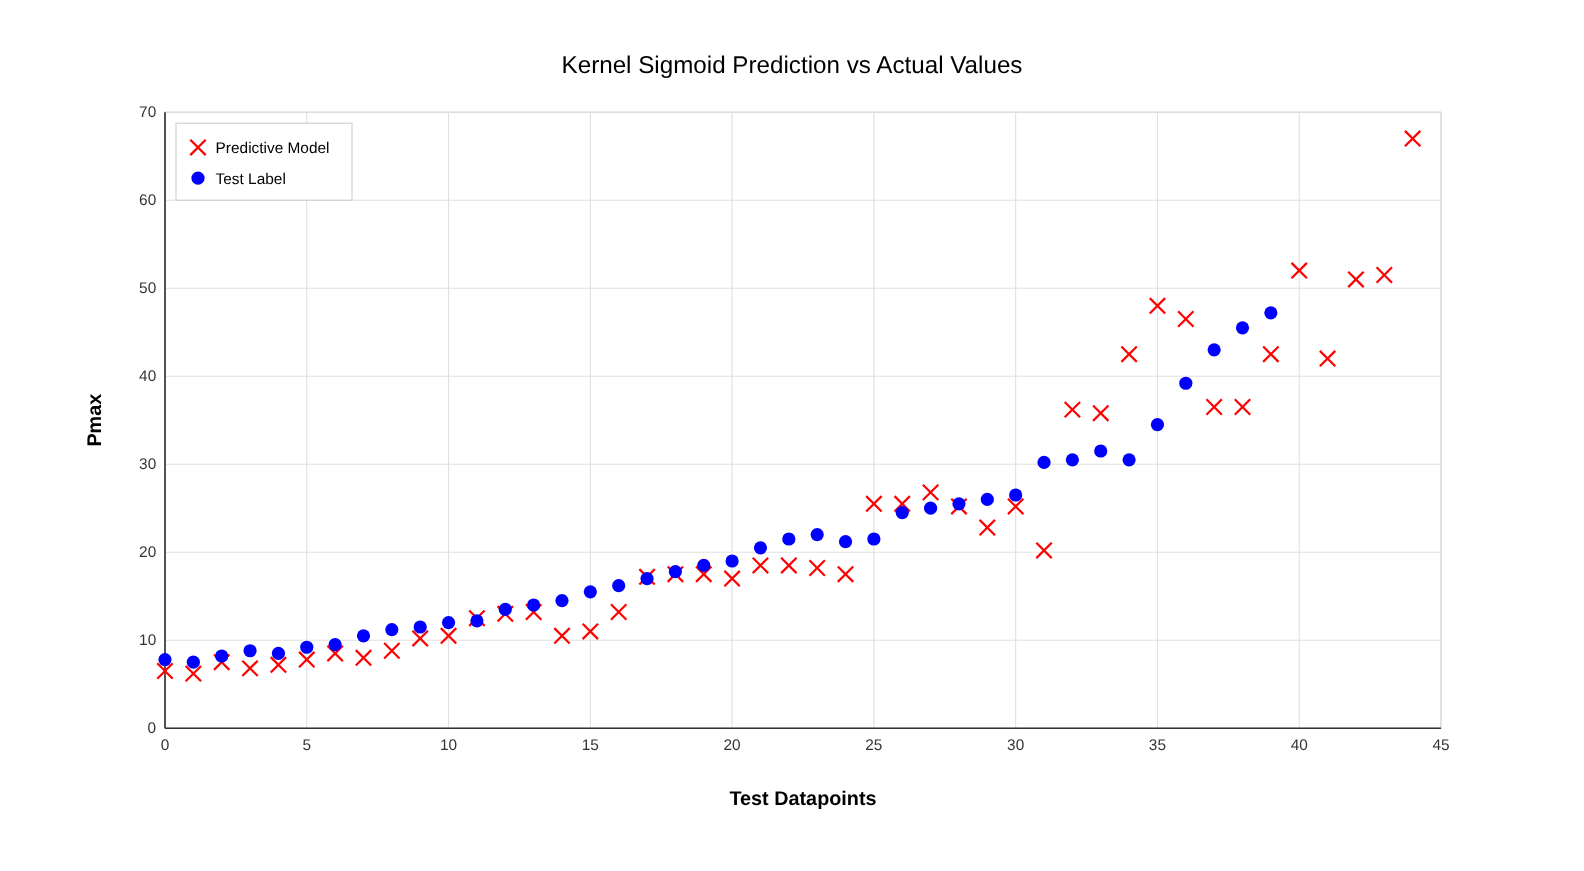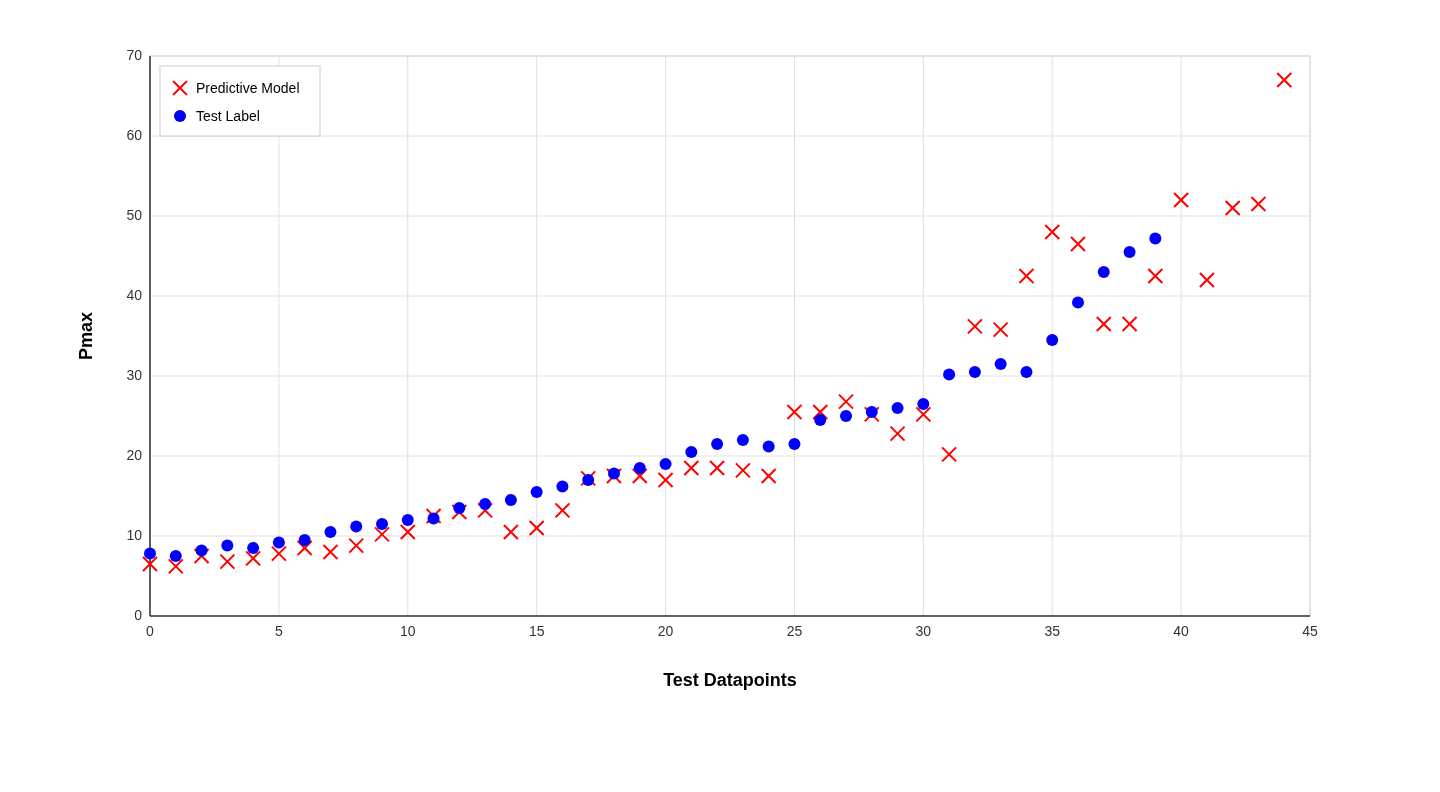--- a/index.html
+++ b/index.html
@@ -32,20 +32,21 @@
     }
     svg.chart-svg {
       width: 100%;
       height: 100%;
     }
   </style>
 </head>
 <body>
 
 <div class="chart-container">
+  <div class="chart-title">Kernel Sigmoid Prediction vs Actual Values</div>
   <div class="chart-area">
     <svg class="chart-svg" id="mainChart" viewBox="0 0 1300 660">
         <rect x="0" y="0" width="1300" height="660" fill="white"></rect>
         <rect x="80" y="20" width="1160" height="560" fill="white" stroke="#ccc" stroke-width="1"></rect>
         <line x1="80" y1="580" x2="1240" y2="580" stroke="#e0e0e0" stroke-width="1"></line>
         <text x="72" y="584" text-anchor="end" font-size="14" fill="#333">0</text>
         <line x1="80" y1="500" x2="1240" y2="500" stroke="#e0e0e0" stroke-width="1"></line>
         <text x="72" y="504" text-anchor="end" font-size="14" fill="#333">10</text>
         <line x1="80" y1="420" x2="1240" y2="420" stroke="#e0e0e0" stroke-width="1"></line>
         <text x="72" y="424" text-anchor="end" font-size="14" fill="#333">20</text>

